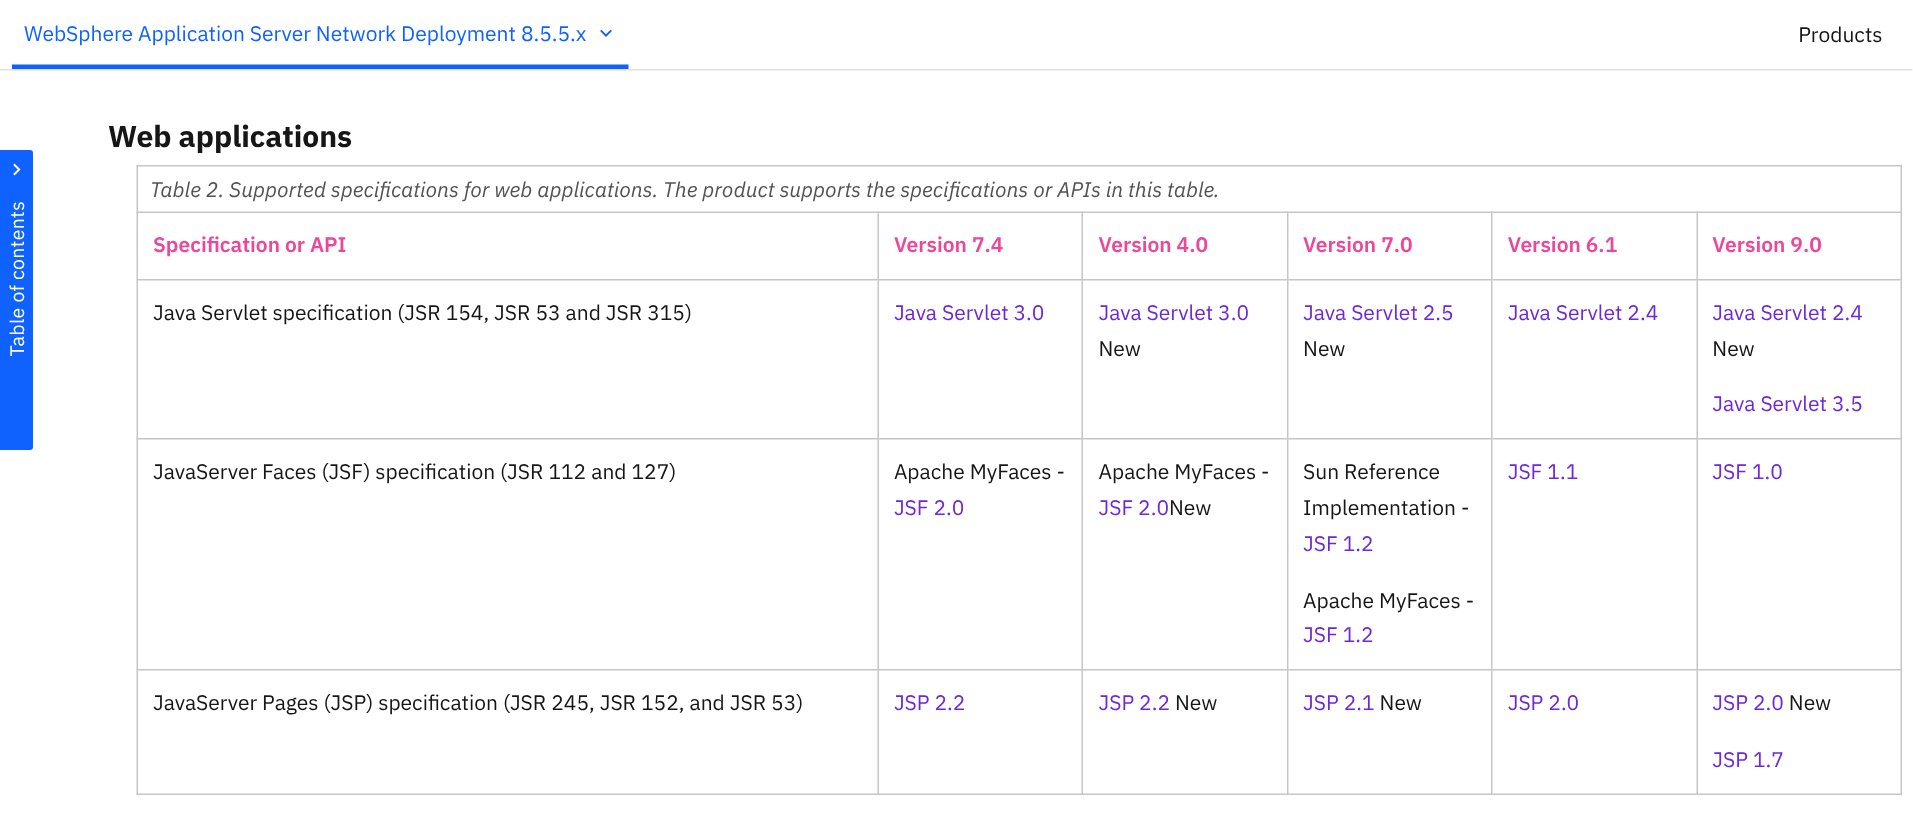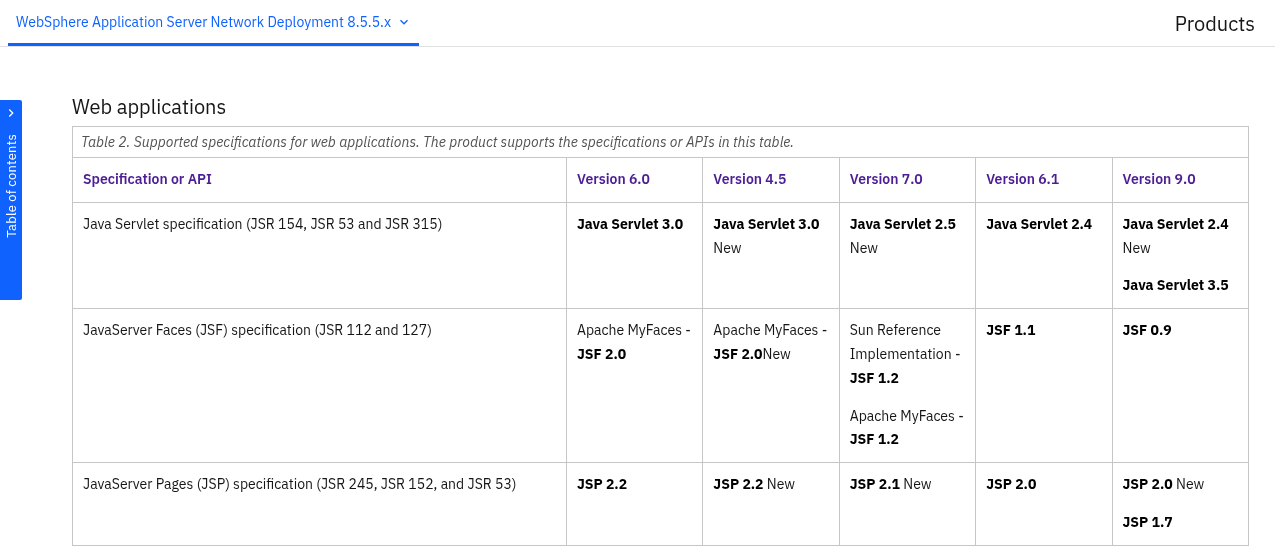--- a/index.html
+++ b/index.html
@@ -27,21 +27,21 @@
     height: 100%;
     border-bottom: 3px solid #0f62fe;
     cursor: pointer;
   }
   .version-selector .chev {
     margin-left: 6px;
     display: inline-flex;
   }
   .products-link {
     color: #161616;
-    font-size: 20px;
+    font-size: 14px;
     cursor: pointer;
   }
   .toc-tab {
     position: fixed;
     left: 0;
     top: 100px;
     width: 22px;
     height: 200px;
     background: #0f62fe;
     color: #fff;
@@ -60,28 +60,29 @@
     writing-mode: vertical-rl;
     transform: rotate(180deg);
     font-size: 13px;
     letter-spacing: 0.2px;
   }
   .page {
     padding: 30px 26px 40px 72px;
   }
   h2.section-title {
     font-size: 20px;
-    font-weight: 400;
-    margin: 16px 0 6px 0;
+    font-weight: 700;
+    margin: 0 0 6px 0;
     color: #161616;
   }
   table.spec-table {
     border-collapse: collapse;
     width: 100%;
     table-layout: fixed;
+    margin-left: 19px;
   }
   table.spec-table caption {
     caption-side: top;
     text-align: left;
     font-style: italic;
     color: #525252;
     border: 1px solid #c6c6c6;
     border-bottom: none;
     padding: 6px 8px;
     font-size: 14px;
@@ -89,26 +90,26 @@
   table.spec-table th, table.spec-table td {
     border: 1px solid #c6c6c6;
     padding: 10px 10px;
     text-align: left;
     vertical-align: top;
     font-size: 14px;
     line-height: 1.7;
   }
   table.spec-table th {
     font-weight: 600;
-    color: #4c1d95;
+    color: #ec4899;
     background: #fff;
   }
   col.col-spec { width: 42%; }
   col.col-v { width: 11.6%; }
-  a.link { color: #000000; text-decoration: none; cursor: pointer; font-weight: bold; }
+  a.link { color: #6d28d9; text-decoration: none; cursor: pointer; }
   .cell-block { display: block; margin-bottom: 14px; }
   .cell-block:last-child { margin-bottom: 0; }
   .cell-inline { white-space: normal; }
 </style>
 </head>
 <body>
 
 <div class="topbar">
   <div class="version-selector">
     <span>WebSphere Application Server Network Deployment 8.5.5.x</span>
@@ -141,22 +142,22 @@
       <col class="col-spec">
         <col class="col-v">
         <col class="col-v">
         <col class="col-v">
         <col class="col-v">
         <col class="col-v">
     </colgroup>
     <thead>
       <tr>
         <th>Specification or API</th>
-        <th>Version 6.0</th>
-        <th>Version 4.5</th>
+        <th>Version 7.4</th>
+        <th>Version 4.0</th>
         <th>Version 7.0</th>
         <th>Version 6.1</th>
         <th>Version 9.0</th>
       </tr>
     </thead>
     <tbody id="spec-tbody">
         <tr>
           <td>Java Servlet specification (JSR 154, JSR 53 and JSR 315)</td>
           <td><span class="cell-inline"><a class="link">Java Servlet 3.0</a></span></td>
           <td><span class="cell-inline"><a class="link">Java Servlet 3.0</a><span> New</span></span></td>
@@ -169,21 +170,21 @@
         </tr>
         <tr>
           <td>JavaServer Faces (JSF) specification (JSR 112 and 127)</td>
           <td><span class="cell-inline"><span>Apache MyFaces - </span><a class="link">JSF 2.0</a></span></td>
           <td><span class="cell-inline"><span>Apache MyFaces - </span><a class="link">JSF 2.0</a><span>New</span></span></td>
           <td>
             <span class="cell-block"><span>Sun Reference Implementation - </span><a class="link">JSF 1.2</a></span>
             <span class="cell-block"><span>Apache MyFaces - </span><a class="link">JSF 1.2</a></span>
           </td>
           <td><span class="cell-inline"><a class="link">JSF 1.1</a></span></td>
-          <td><span class="cell-inline"><a class="link">JSF 0.9</a></span></td>
+          <td><span class="cell-inline"><a class="link">JSF 1.0</a></span></td>
         </tr>
         <tr>
           <td>JavaServer Pages (JSP) specification (JSR 245, JSR 152, and JSR 53)</td>
           <td><span class="cell-inline"><a class="link">JSP 2.2</a></span></td>
           <td><span class="cell-inline"><a class="link">JSP 2.2</a><span> New</span></span></td>
           <td><span class="cell-inline"><a class="link">JSP 2.1</a><span> New</span></span></td>
           <td><span class="cell-inline"><a class="link">JSP 2.0</a></span></td>
           <td>
             <span class="cell-block"><a class="link">JSP 2.0</a><span> New</span></span>
             <span class="cell-block"><a class="link">JSP 1.7</a></span>

